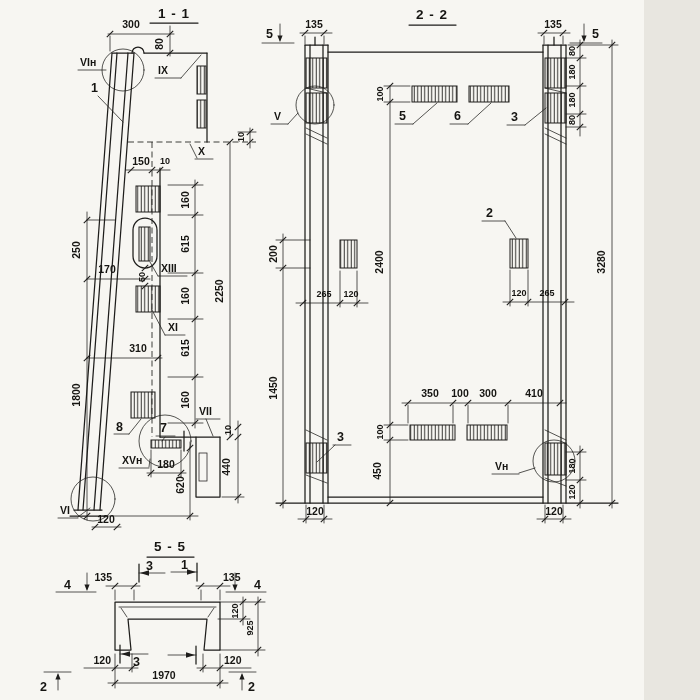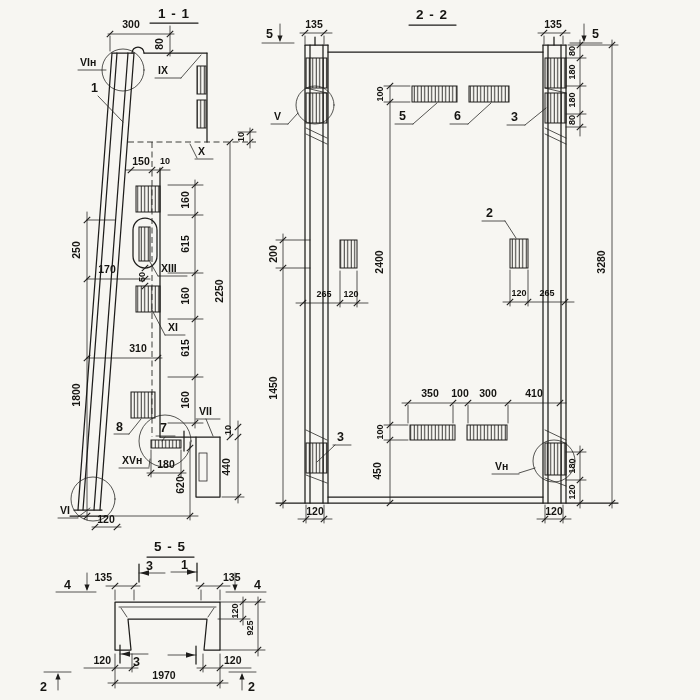--- a/index.html
+++ b/index.html
@@ -1,16 +1,16 @@
 <!DOCTYPE html>
 <html><head>
 <meta charset="utf-8">
 <style>
   html,body{margin:0;padding:0;background:#e8e6e0;}
-  #stage{width:700px;height:700px;background:#f7f6f2;position:relative;overflow:hidden;}
+  #stage{width:644px;height:700px;background:#f7f6f2;position:relative;overflow:hidden;}
   svg{display:block;}
   svg text{fill:#161512;font-family:"Liberation Sans","DejaVu Sans",sans-serif;font-weight:bold;font-size:10.5px;}
   svg text.sm{font-size:9px;}
   svg text.ttl{font-size:13.5px;letter-spacing:1px;}
   svg text.co{font-size:12.5px;}
   .o{fill:none;stroke:#1e1d1b;stroke-width:1.25;stroke-linecap:round;stroke-linejoin:round;}
   .d{fill:none;stroke:#1e1d1b;stroke-width:.75;stroke-linecap:round;}
   .dd{fill:none;stroke:#1e1d1b;stroke-width:.85;stroke-dasharray:6 3.5;}
   .hp{fill:url(#hv);stroke:#1e1d1b;stroke-width:1;}
   .tk{stroke:#1e1d1b;stroke-width:1.1;}

